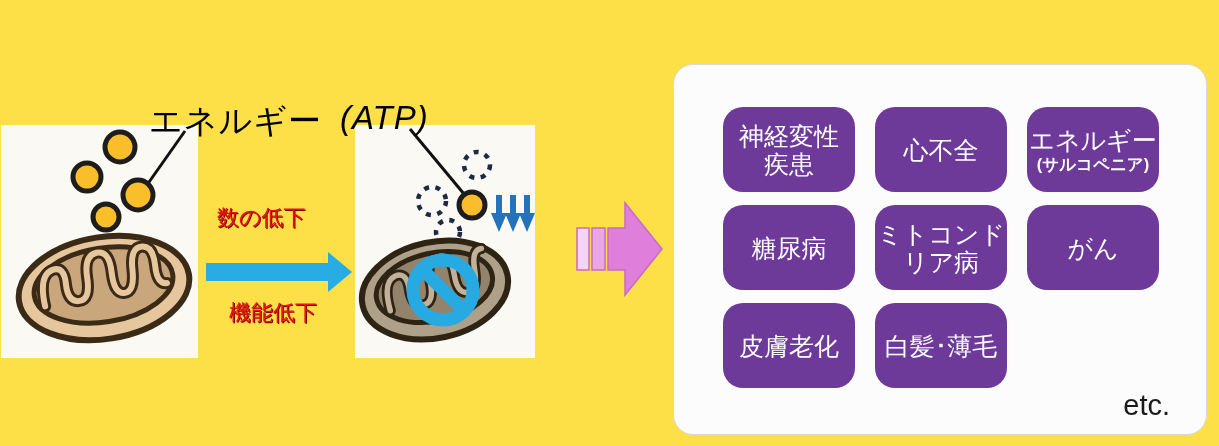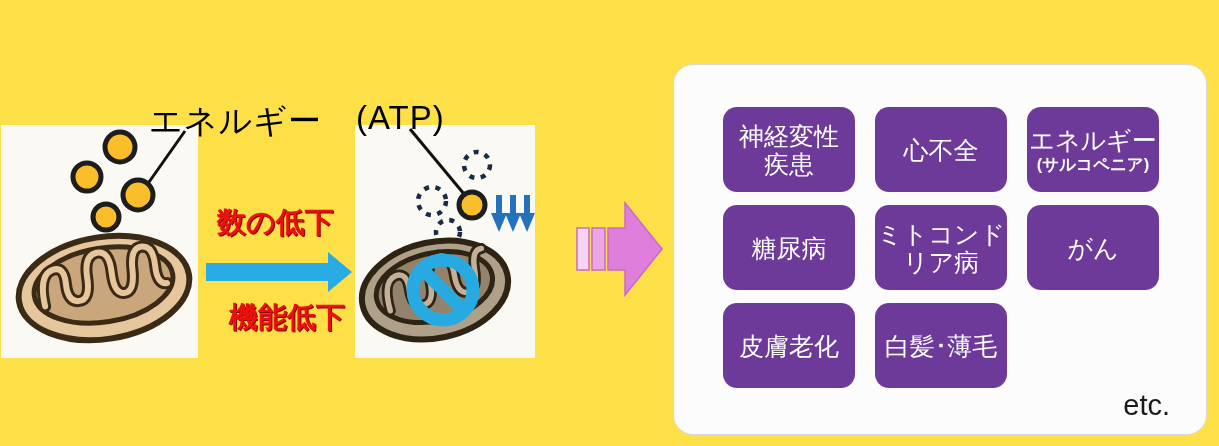--- a/index.html
+++ b/index.html
@@ -4,33 +4,33 @@
 <style>
   html,body{margin:0;padding:0;background:#000;}
   .stage{position:relative;width:1219px;height:446px;background:#fde047;overflow:hidden;
          font-family:"Liberation Sans","DejaVu Sans",sans-serif;}
   .panel{position:absolute;background:#FBF9F3;}
   .panel1{left:1px;top:125px;width:197px;height:233px;}
   .panel2{left:355px;top:125px;width:180px;height:233px;}
   .panel svg{position:absolute;left:0;top:0;}
   .toplabel{position:absolute;top:99px;font-size:33px;color:#000;letter-spacing:1px;z-index:6;white-space:nowrap;}
   .lbl-energy{left:149px;}
-  .lbl-atp{left:356px;}
-  .redtext{position:absolute;font-size:29px;font-weight:700;color:#E8110F;
+  .lbl-atp{left:340px;font-style:italic;}
+  .redtext{position:absolute;font-size:22px;font-weight:400;color:#E8110F;
            text-shadow:1px 1px 0 #8a0000;white-space:nowrap;z-index:4;}
   .t1{left:217px;top:203px;}
   .t2{left:217px;top:298px;margin-left:12px;}
   .flowarrow{position:absolute;left:206px;top:250px;z-index:3;}
   .stripedarrow{position:absolute;left:575px;top:200px;z-index:3;}
   .resultpanel{position:absolute;left:673px;top:64px;width:534px;height:371px;
                background:#FCFCFC;border-radius:20px;border:1px solid #d9d9d9;box-sizing:border-box;}
   .dgrid{position:absolute;left:49px;top:42px;display:grid;
          grid-template-columns:132px 132px 132px;grid-template-rows:85px 85px 85px;
          column-gap:20px;row-gap:13px;}
-  .dbox{background:#6D3A99;border-radius:14px;color:#fff;display:flex;flex-direction:column;
+  .dbox{background:#6D3A99;border-radius:20px;color:#fff;display:flex;flex-direction:column;
         align-items:center;justify-content:center;text-align:center;line-height:1.12;}
   .dbox .l1{font-size:25px;}
   .dbox .l2small{font-size:16.5px;margin-top:1px;font-weight:bold;}
   .etc{position:absolute;right:36px;bottom:12px;font-size:29px;color:#1a1a1a;margin-left:32px;}
 </style>
 </head>
 <body>
 
 <div class="stage">
 

